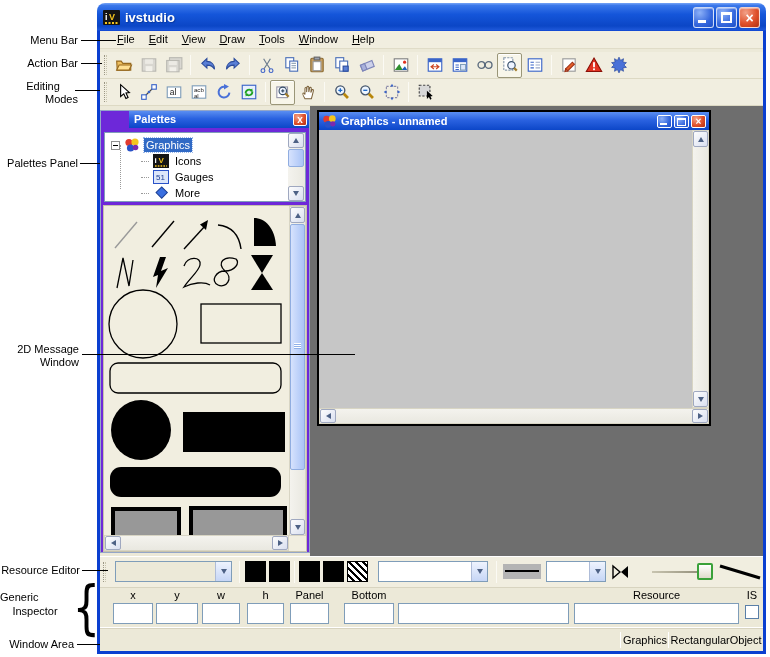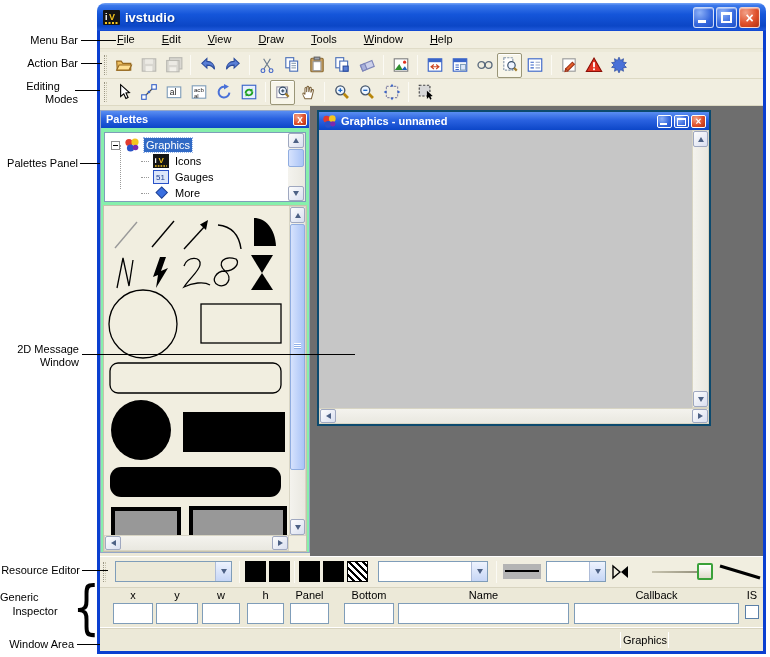--- a/index.html
+++ b/index.html
@@ -26,33 +26,33 @@
   .cbtn.blue { background:radial-gradient(circle at 30% 25%, #8db1f8, #3567dd 60%, #1c4fc8); }
   .cbtn.red  { background:radial-gradient(circle at 30% 25%, #f2a188, #e0512c 55%, #b32f0e); }
   .glyph-min { position:absolute; left:4px; bottom:4px; width:8px; height:3px; background:#fff; }
   .glyph-max { position:absolute; left:4px; top:4px; width:11px; height:11px; border:2px solid #fff; border-top-width:3px; }
   .glyph-x { position:absolute; width:100%; text-align:center; top:1px; color:#fff; font-weight:bold; font-size:14px; line-height:18px; }
   .app-body { position:absolute; left:0; top:28px; right:0; bottom:0; background:#ece9d8;
     border-left:3px solid #0a3fd0; border-right:3px solid #0a3fd0; border-bottom:3px solid #0a3fd0; }
 
   
   .menubar { position:absolute; left:0; top:0; right:0; height:18px; background:#f1eee0;
-             display:flex; align-items:center; padding-left:10px; border-bottom:1px solid #e0dcc8;gap:13px; }
+             display:flex; align-items:center; padding-left:10px; border-bottom:1px solid #e0dcc8; }
   .mi { display:inline-block; padding:0 7px; line-height:19px; cursor:default; }
   .mi::first-letter { text-decoration:underline; }
   .toolbar { position:absolute; left:0; right:0; background:#f1eee0; border-bottom:1px solid #ddd9c4;
              display:flex; align-items:center; padding-left:3px; }
   .grip { width:3px; height:20px; border-left:1px dotted #9a9684; border-right:1px dotted #c8c4ae; margin:0 4px 0 1px; }
   .tsep { width:1px; height:20px; background:#cfccba; border-right:1px solid #fbfaf4; margin:0 4px; }
   .tbtn { width:25px; height:25px; display:flex; align-items:center; justify-content:center; }
   .tbtn.dim { opacity:.55; filter:grayscale(1); }
   .tbtn.framed { border:1px solid #9a9678; background:#f8f6ea; border-radius:2px; box-shadow:inset 0 1px 0 #fff; }
 
   
-  .panel { position:absolute; background:#86efac; border:1px solid #94a6c8; }
+  .panel { position:absolute; background:#6d28d9; border:1px solid #94a6c8;padding-left:28px; }
   .ptitle { height:17px; background:linear-gradient(180deg,#5a8ef2 0%,#2a62e0 45%,#0c46c8 100%);
             color:#fff; font-weight:bold; font-size:11px; line-height:17px; padding-left:5px;
             display:flex; align-items:center; }
   .pclose { margin-left:auto; margin-right:2px; width:14px; height:13px; border-radius:2px;
             background:radial-gradient(circle at 30% 25%, #f2a188, #e0512c 55%, #b32f0e);
             border:1px solid #fff; color:#fff; font-weight:bold; font-size:10px; line-height:11px; text-align:center; }
   .treebox { position:absolute; background:#fff; border:1px solid #7f9db9; }
   .trow { position:absolute; height:16px; display:flex; align-items:center; gap:4px; }
   .texp { width:9px; height:9px; border:1px solid #919191; background:#fff; position:relative; }
   .texp::after { content:""; position:absolute; left:1px; top:3px; width:5px; height:1px; background:#000; }
@@ -69,21 +69,21 @@
   .sb-thumb { position:absolute; background:linear-gradient(90deg,#d6e2fd,#aac4f6); border:1px solid #90ade0; border-radius:2px; }
   .tri { width:0; height:0; }
   .tri.up    { border-left:3.5px solid transparent; border-right:3.5px solid transparent; border-bottom:5px solid #4d6185; }
   .tri.down  { border-left:3.5px solid transparent; border-right:3.5px solid transparent; border-top:5px solid #4d6185; }
   .tri.left  { border-top:3.5px solid transparent; border-bottom:3.5px solid transparent; border-right:5px solid #4d6185; }
   .tri.right { border-top:3.5px solid transparent; border-bottom:3.5px solid transparent; border-left:5px solid #4d6185; }
   .ridges { position:absolute; left:3px; right:3px; height:6px;
             background:repeating-linear-gradient(180deg,#fff 0 1px,#8fb0e8 1px 2px); }
 
   
-  .gwin { position:absolute; border:2px solid #0c4a6e; background:#737373; }
+  .gwin { position:absolute; border:2px solid #000000; background:#737373; }
   .gtitle { height:18px; background:linear-gradient(180deg,#5a8ef2 0%,#2a62e0 45%,#0c46c8 100%);
             color:#fff; font-weight:bold; font-size:11px; display:flex; align-items:center; padding:0 3px; gap:4px; }
   .gbtn { width:15px; height:13px; border-radius:2px; border:1px solid #fff; position:relative; }
   .gbtn.blue { background:radial-gradient(circle at 30% 25%, #8db1f8, #3567dd 60%, #1c4fc8); }
   .gbtn.red  { background:radial-gradient(circle at 30% 25%, #f2a188, #e0512c 55%, #b32f0e); }
   .gbtn .glyph-min { left:2px; bottom:2px; width:7px; height:2px; }
   .gbtn .glyph-max { left:2px; top:2px; width:9px; height:8px; border-width:1px; border-top-width:2px; }
   .gbtn .glyph-x { font-size:10px; line-height:11px; top:0; }
   .canvas { position:absolute; background:#c6c6c6; }
 
@@ -654,35 +654,35 @@
           </span>
       </div>
 
       <div class="inspector" style="top:556px;height:40px;">
         <span class="ilabel" style="left:13px;width:40px;">x</span>
         <span class="ilabel" style="left:56px;width:42px;">y</span>
         <span class="ilabel" style="left:102px;width:38px;">w</span>
         <span class="ilabel" style="left:147px;width:37px;">h</span>
         <span class="ilabel" style="left:190px;width:39px;">Panel</span>
         <span class="ilabel" style="left:244px;width:50px;">Bottom</span>
-        <span class="ilabel" style="left:298px;width:171px;">Name</span>
-        <span class="ilabel" style="left:474px;width:165px;">Callback</span>
+        <span class="ilabel" style="left:474px;width:165px;">Resource</span>
         <span class="ilabel" style="left:642px;width:20px;">IS</span>
         <input class="ifield" style="left: 13px; width: 40px;" value="">
         <input class="ifield" style="left: 56px; width: 42px;" value="">
         <input class="ifield" style="left: 102px; width: 38px;" value="">
         <input class="ifield" style="left: 147px; width: 37px;" value="">
         <input class="ifield" style="left: 190px; width: 39px;" value="">
         <input class="ifield" style="left: 244px; width: 50px;" value="">
         <input class="ifield" style="left: 298px; width: 171px;" value="">
         <input class="ifield" style="left: 474px; width: 165px;" value="">
         <span class="checkbox" style="left:645px;top:17px;"></span>
       </div>
 
       <div class="statusbar" style="top:596px;height:24px;">
         <div class="spane-sep" style="left:520px;"></div>
         <div class="spane" style="left:522px;width:46px;">Graphics</div>
         <div class="spane-sep" style="left:568px;"></div>
+        <div class="spane" style="left:570px;width:92px;">RectangularObject</div>
       </div>
 
     </div>
   </div>
 </div>
 
 </body></html>

